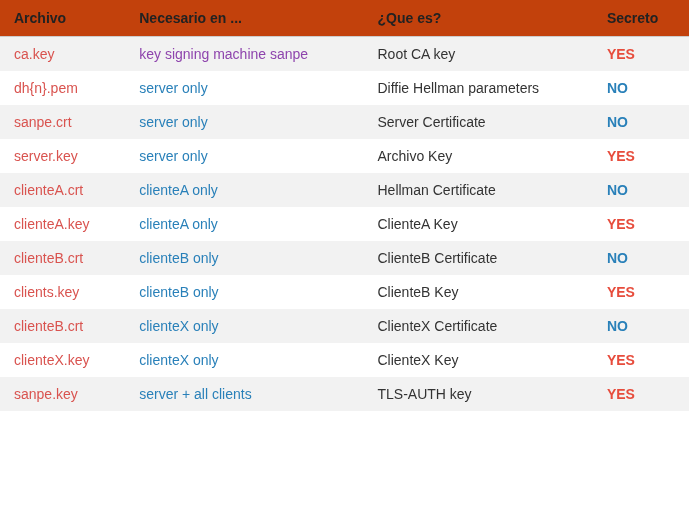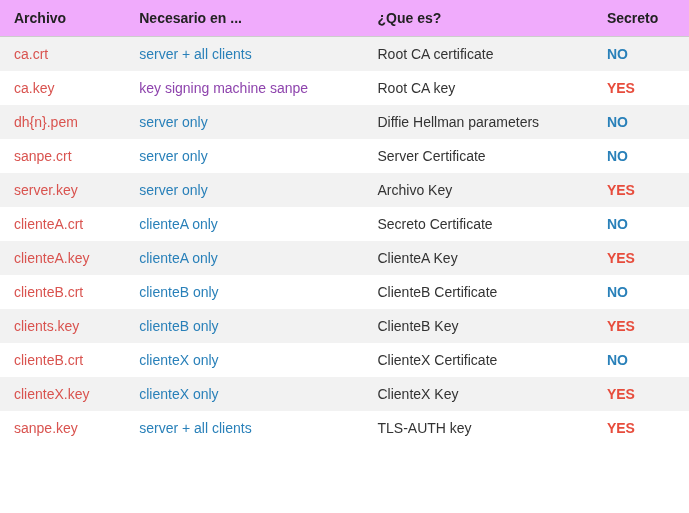--- a/index.html
+++ b/index.html
@@ -7,21 +7,21 @@
       font-family: Arial, sans-serif;
       font-size: 14px;
       background: #fff;
       width: 689px;
     }
     table {
       width: 100%;
       border-collapse: collapse;
     }
     thead tr {
-      background: #f0abfc;
+      background: #c2410c;
     }
     thead th {
       padding: 10px 14px;
       text-align: left;
       font-weight: bold;
       color: #222;
       border-bottom: 1px solid #ccc;
     }
     tbody tr:nth-child(odd) {
       background: #f2f2f2;
@@ -61,26 +61,20 @@
 <table>
   <thead>
     <tr>
       <th>Archivo</th>
       <th>Necesario en ...</th>
       <th>¿Que es?</th>
       <th>Secreto</th>
     </tr>
   </thead>
   <tbody id="table-body">
-  <tr>
-        <td class="col-archivo">ca.crt</td>
-        <td class="col-necesario-blue">server + all clients</td>
-        <td class="col-quees">Root CA certificate</td>
-        <td class="col-secreto-no">NO</td>
-      </tr>
       <tr>
         <td class="col-archivo">ca.key</td>
         <td class="col-necesario-purple">key signing machine sanpe</td>
         <td class="col-quees">Root CA key</td>
         <td class="col-secreto-yes">YES</td>
       </tr>
       <tr>
         <td class="col-archivo">dh{n}.pem</td>
         <td class="col-necesario-blue">server only</td>
         <td class="col-quees">Diffie Hellman parameters</td>
@@ -94,21 +88,21 @@
       </tr>
       <tr>
         <td class="col-archivo">server.key</td>
         <td class="col-necesario-blue">server only</td>
         <td class="col-quees">Archivo Key</td>
         <td class="col-secreto-yes">YES</td>
       </tr>
       <tr>
         <td class="col-archivo">clienteA.crt</td>
         <td class="col-necesario-blue">clienteA only</td>
-        <td class="col-quees">Secreto Certificate</td>
+        <td class="col-quees">Hellman Certificate</td>
         <td class="col-secreto-no">NO</td>
       </tr>
       <tr>
         <td class="col-archivo">clienteA.key</td>
         <td class="col-necesario-blue">clienteA only</td>
         <td class="col-quees">ClienteA Key</td>
         <td class="col-secreto-yes">YES</td>
       </tr>
       <tr>
         <td class="col-archivo">clienteB.crt</td>

